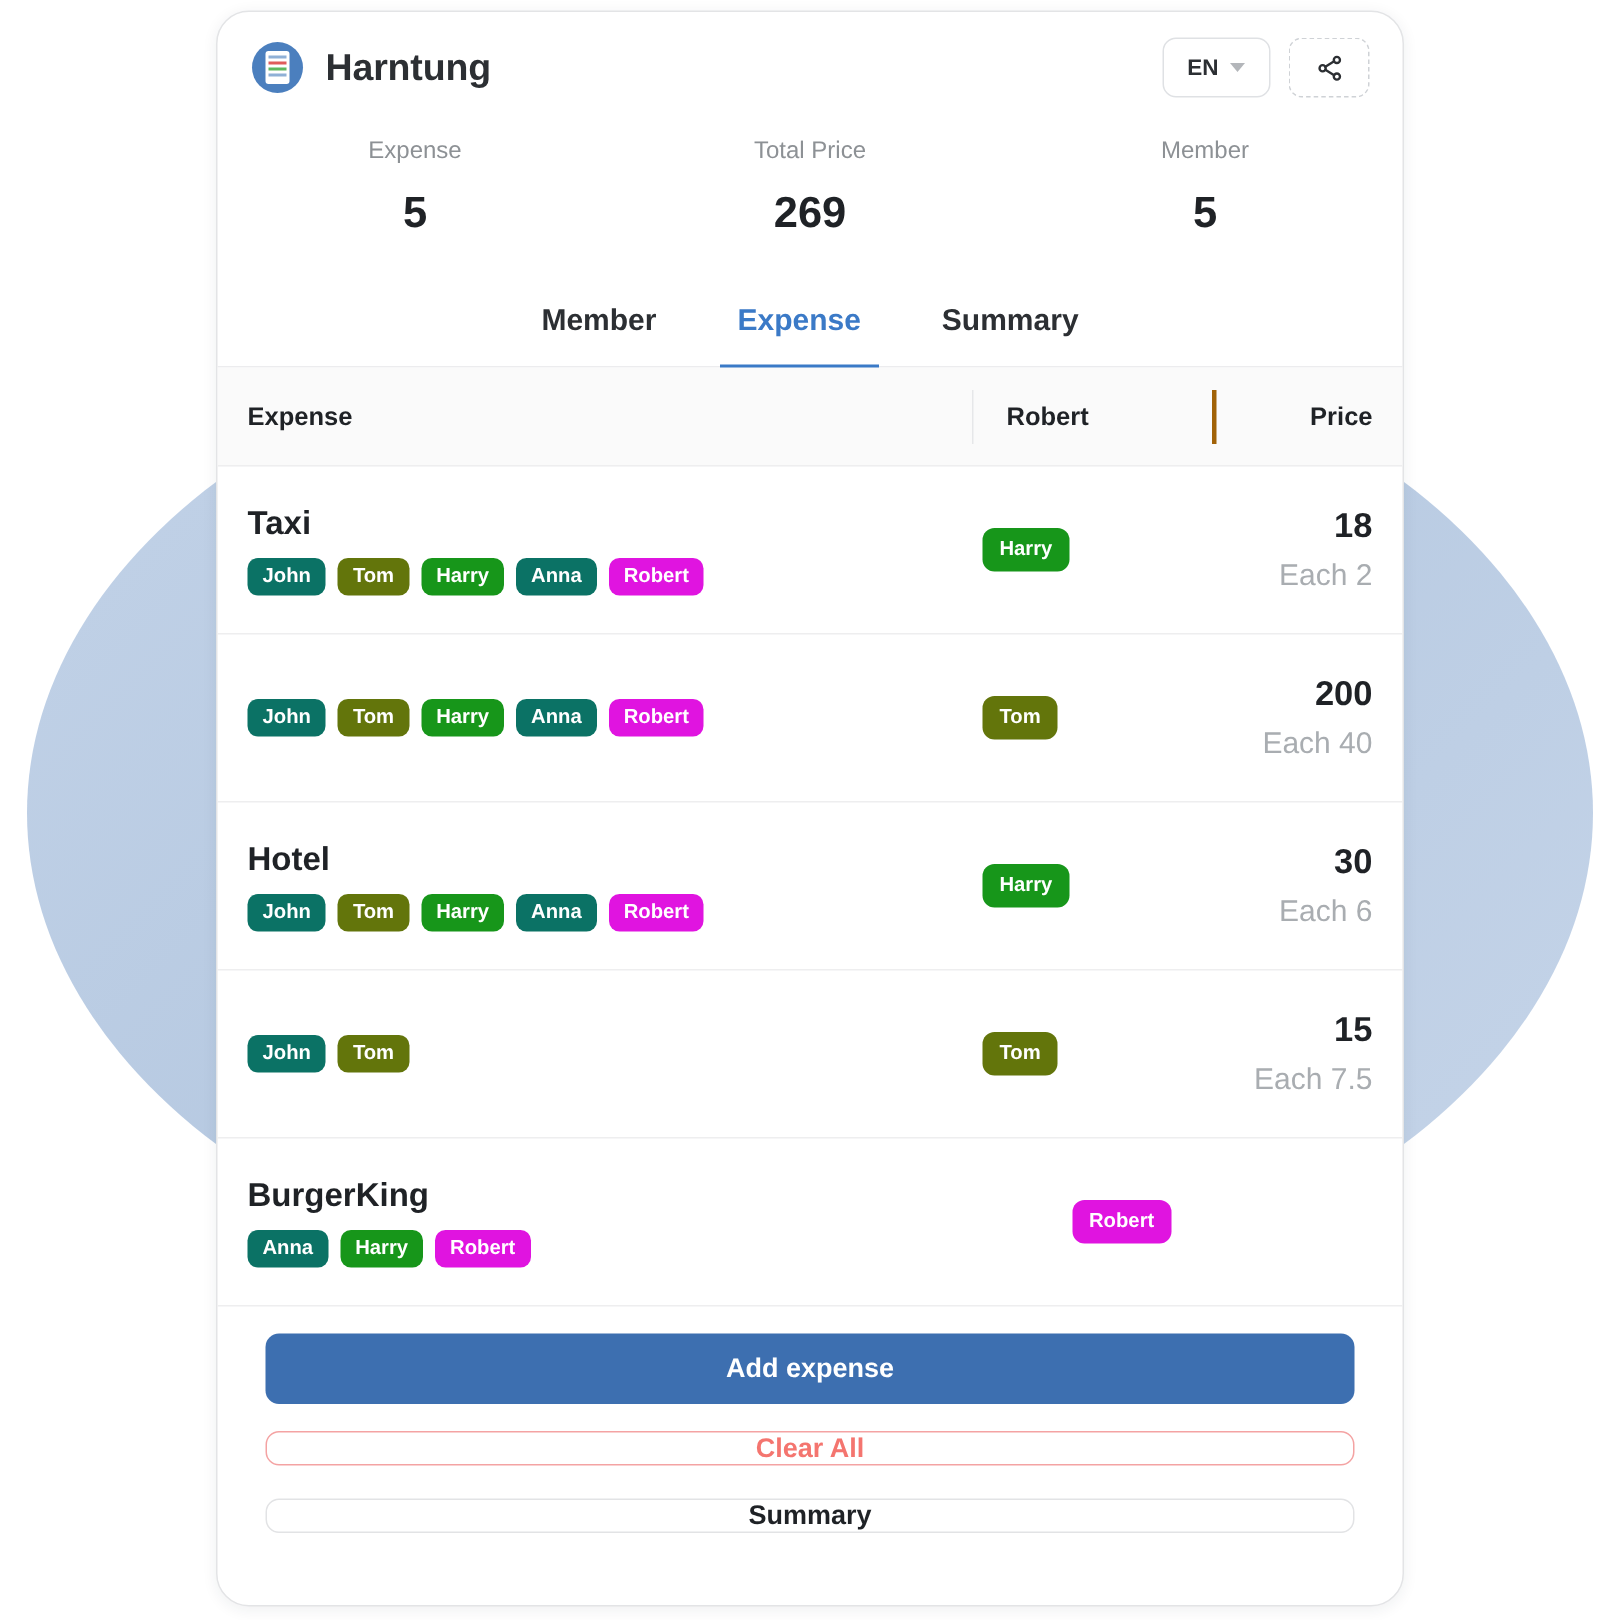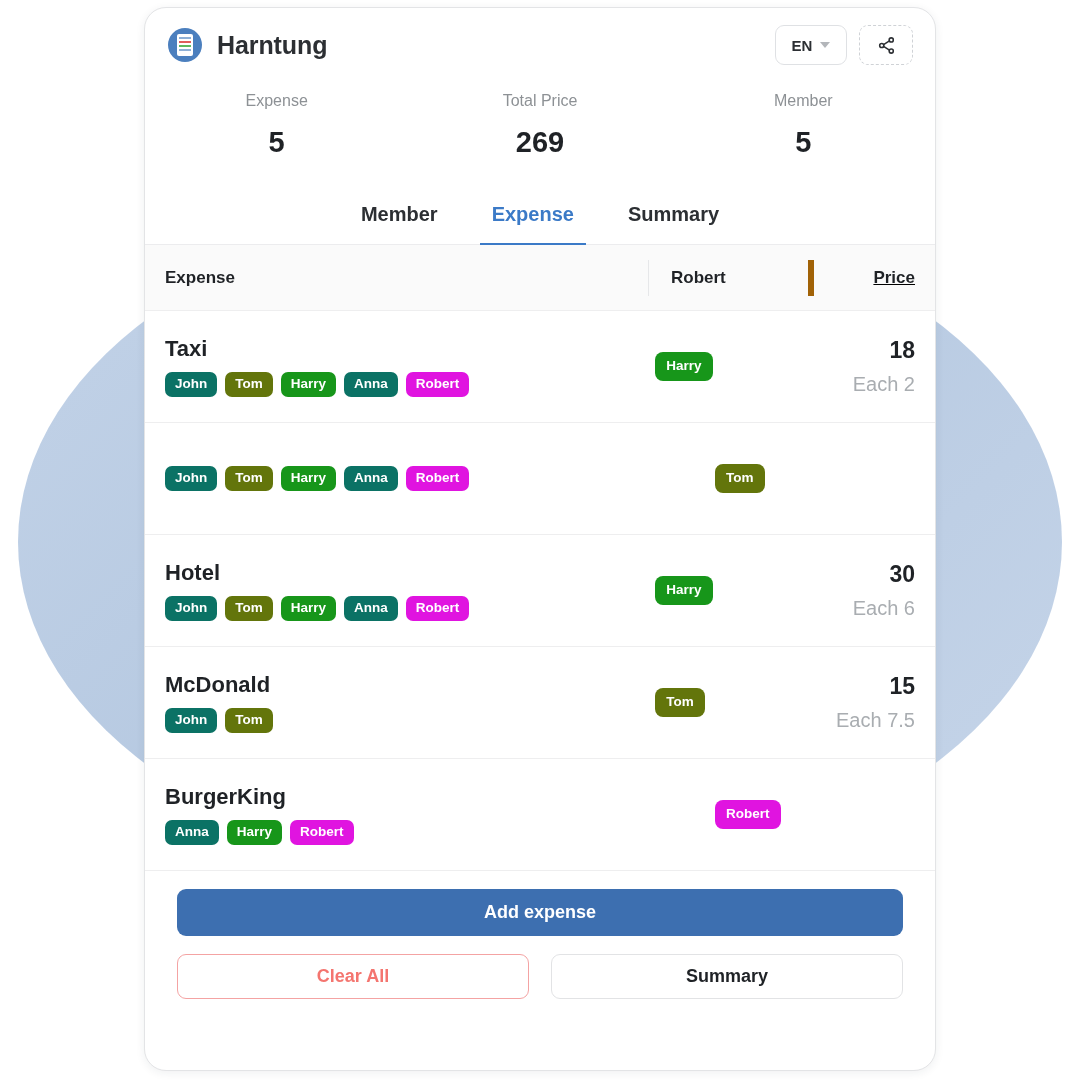--- a/index.html
+++ b/index.html
@@ -161,21 +161,21 @@
   .table-head {
     display: flex;
     align-items: center;
     height: 66px;
     background: #fafafa;
     border-bottom: 1px solid #eeeeef;
     flex: none;
   }
   .col-expense { width: 503px; padding-left: 20px; }
   .col-payer   { width: 160px; padding-left: 22px; border-left: 1px solid #e6e7e9; height: 36px; display:flex; align-items:center; }
-  .col-price   { width: 127px; padding-right: 20px; text-align: right; border-left: 6px solid #a16207; height: 36px; display:flex; align-items:center; justify-content:flex-end;text-decoration:underline;}
+  .col-price   { width: 127px; padding-right: 20px; text-align: right; border-left: 3px solid #a16207; height: 36px; display:flex; align-items:center; justify-content:flex-end;}
   .th {
     font-size: 17px;
     font-weight: bold;
     color: #1f2226;
   }
 
   .rows { flex: none; }
   .row {
     display: flex;
     align-items: center;
@@ -241,20 +241,21 @@
     background: #3d6fb0;
     color: #ffffff;
     font-size: 18px;
     border: none;
     width: 100%;
   }
   .footer-row {
     display: flex;
     gap: 22px;
     margin-top: 18px;
+    flex-direction: column;
   }
   .btn-danger {
     flex: 1;
     height: 45px;
     background: #ffffff;
     border: 1px solid #f4a3a3;
     color: #f4756f;
     font-size: 18px;
   }
   .btn-neutral {
@@ -349,41 +350,44 @@
         <div class="cell-expense">
           <div class="chips">
             <span class="chip" style="background: rgb(11, 114, 101);">John</span>
             <span class="chip" style="background: rgb(99, 117, 11);">Tom</span>
             <span class="chip" style="background: rgb(23, 150, 26);">Harry</span>
             <span class="chip" style="background: rgb(11, 114, 101);">Anna</span>
             <span class="chip" style="background: rgb(224, 20, 224);">Robert</span>
           </div>
         </div>
         <div class="cell-payer"><span class="payer-chip" style="background: rgb(99, 117, 11);">Tom</span></div>
+        <div class="cell-price">
+          <div class="price-main">200</div>
+          <div class="price-each">Each 40</div>
+        </div>
       </div>
       <div class="row">
         <div class="cell-expense">
           <div class="exp-name">Hotel</div>
           <div class="chips">
             <span class="chip" style="background: rgb(11, 114, 101);">John</span>
             <span class="chip" style="background: rgb(99, 117, 11);">Tom</span>
             <span class="chip" style="background: rgb(23, 150, 26);">Harry</span>
             <span class="chip" style="background: rgb(11, 114, 101);">Anna</span>
             <span class="chip" style="background: rgb(224, 20, 224);">Robert</span>
           </div>
         </div>
         <div class="cell-payer"><span class="payer-chip" style="background: rgb(23, 150, 26);">Harry</span></div>
         <div class="cell-price">
           <div class="price-main">30</div>
           <div class="price-each">Each 6</div>
         </div>
       </div>
       <div class="row">
         <div class="cell-expense">
-          <div class="exp-name">McDonald</div>
           <div class="chips">
             <span class="chip" style="background: rgb(11, 114, 101);">John</span>
             <span class="chip" style="background: rgb(99, 117, 11);">Tom</span>
           </div>
         </div>
         <div class="cell-payer"><span class="payer-chip" style="background: rgb(99, 117, 11);">Tom</span></div>
         <div class="cell-price">
           <div class="price-main">15</div>
           <div class="price-each">Each 7.5</div>
         </div>

